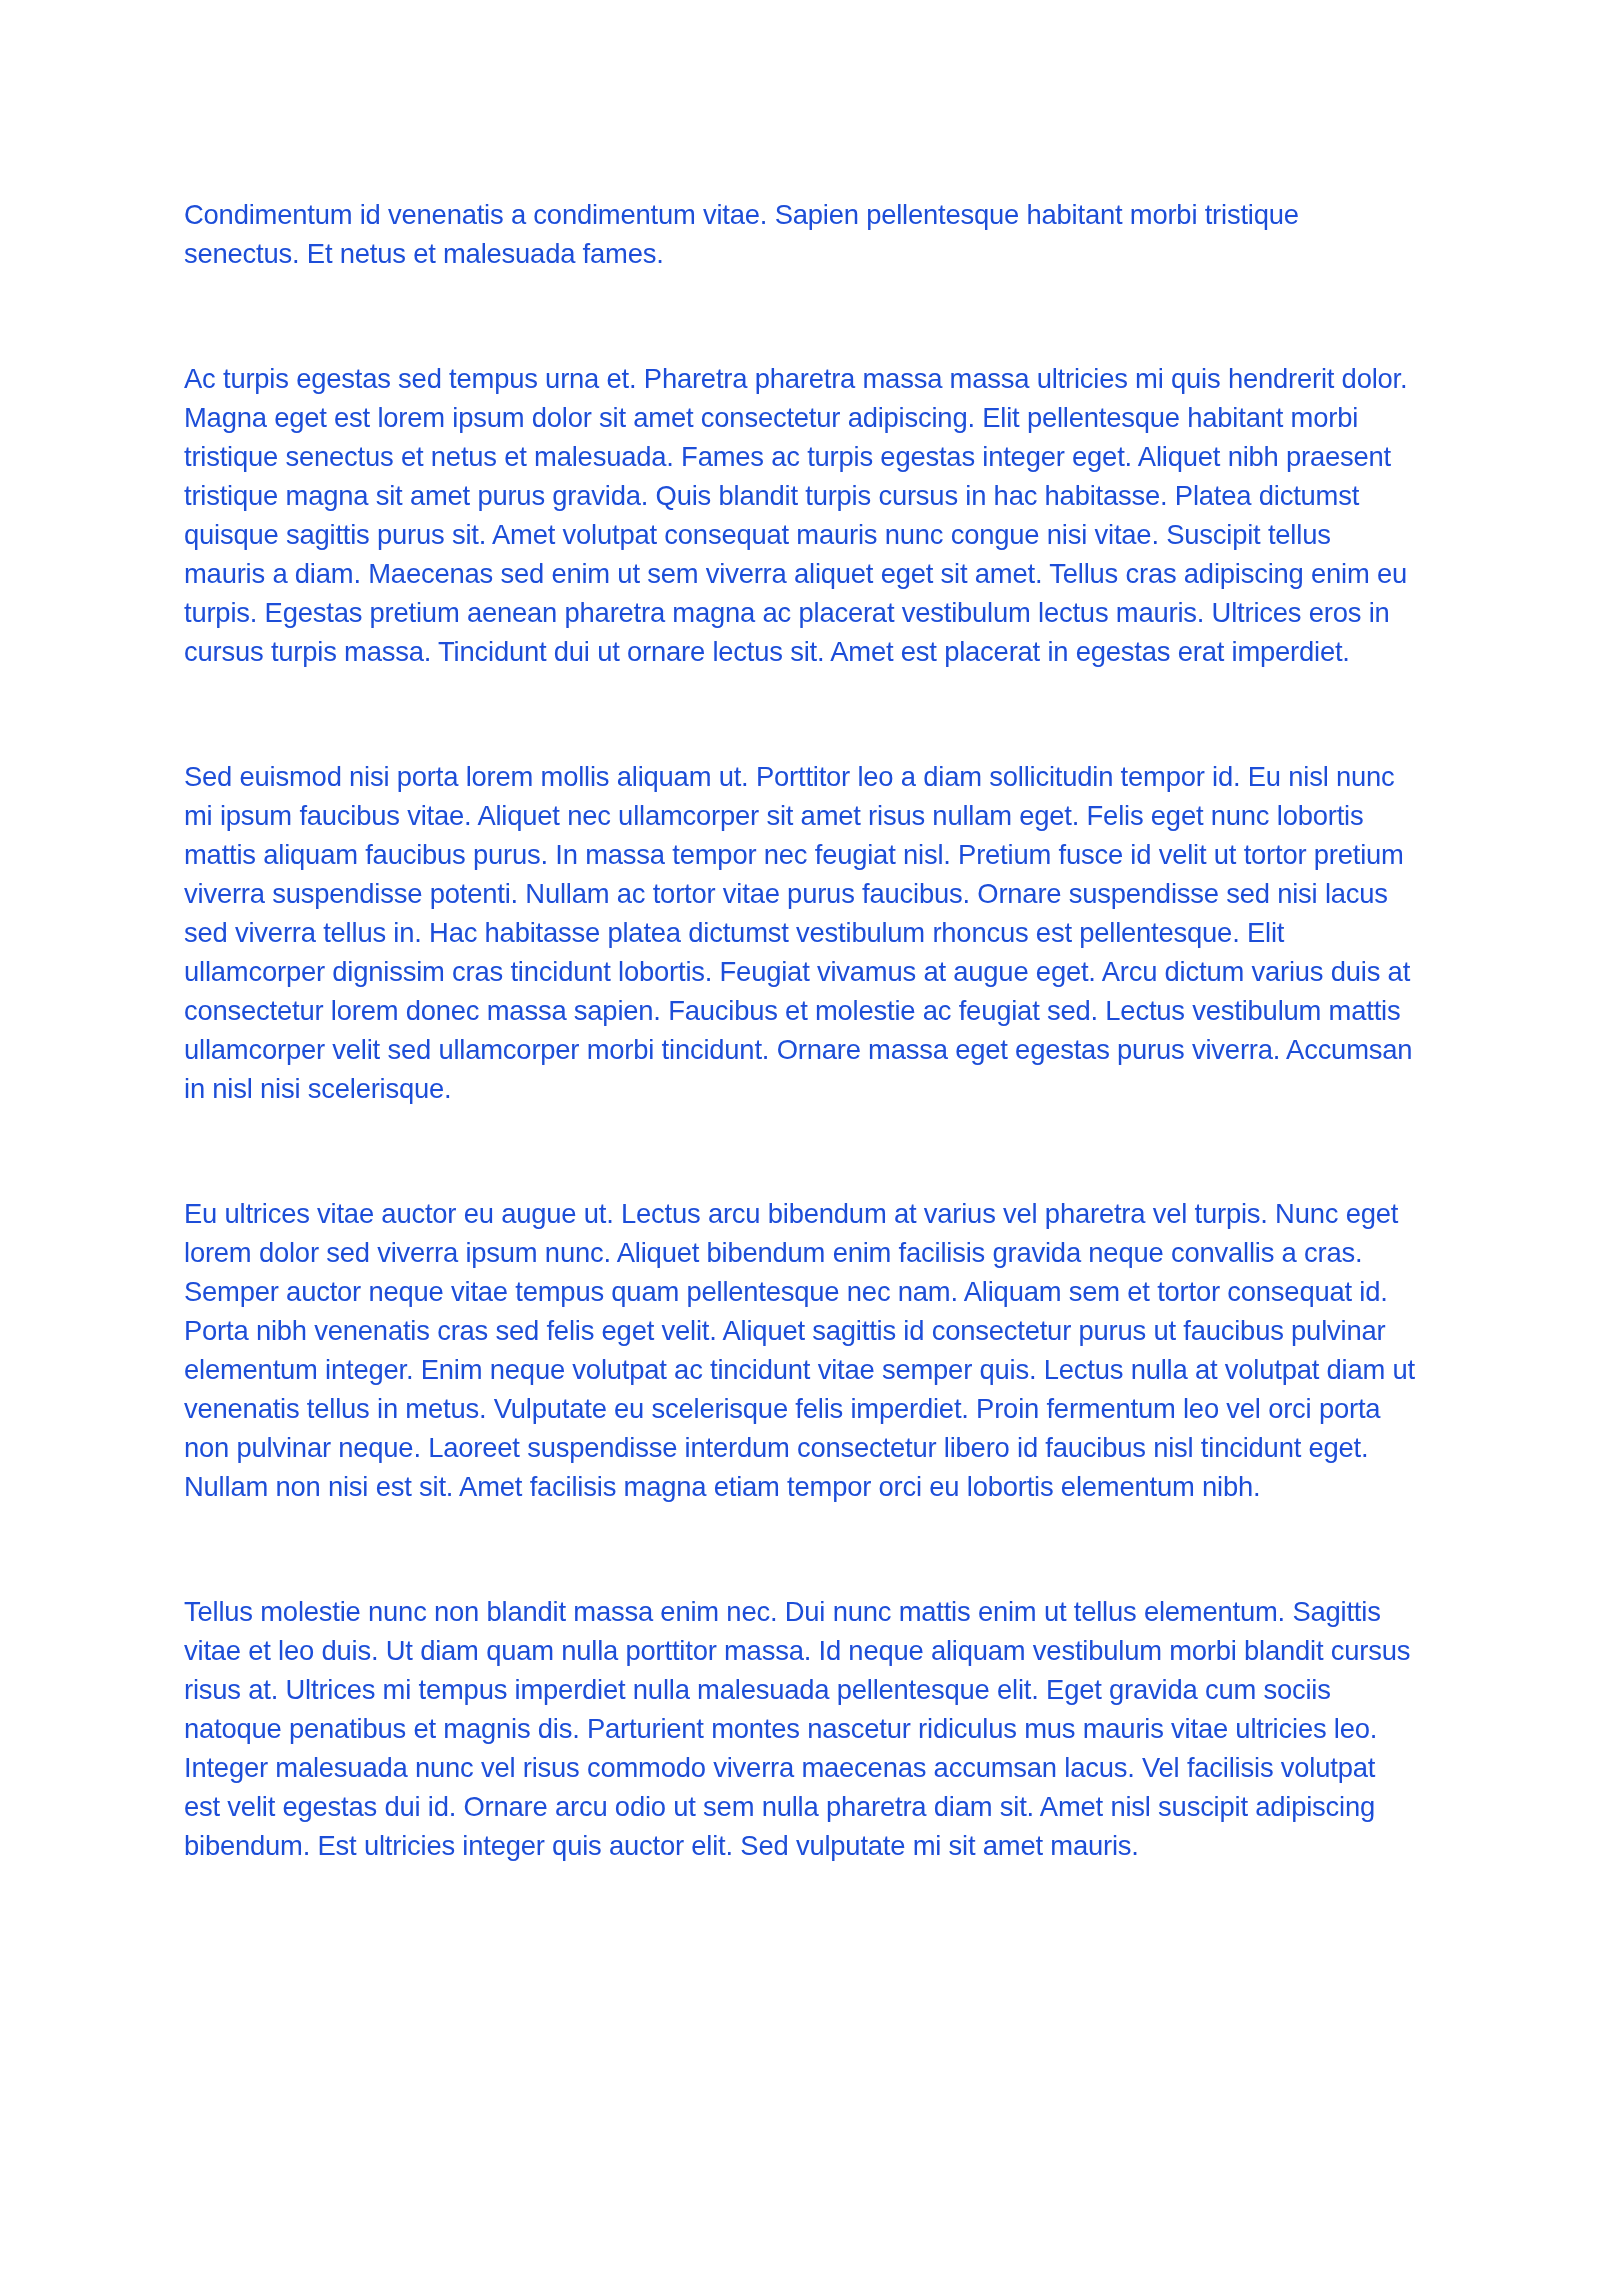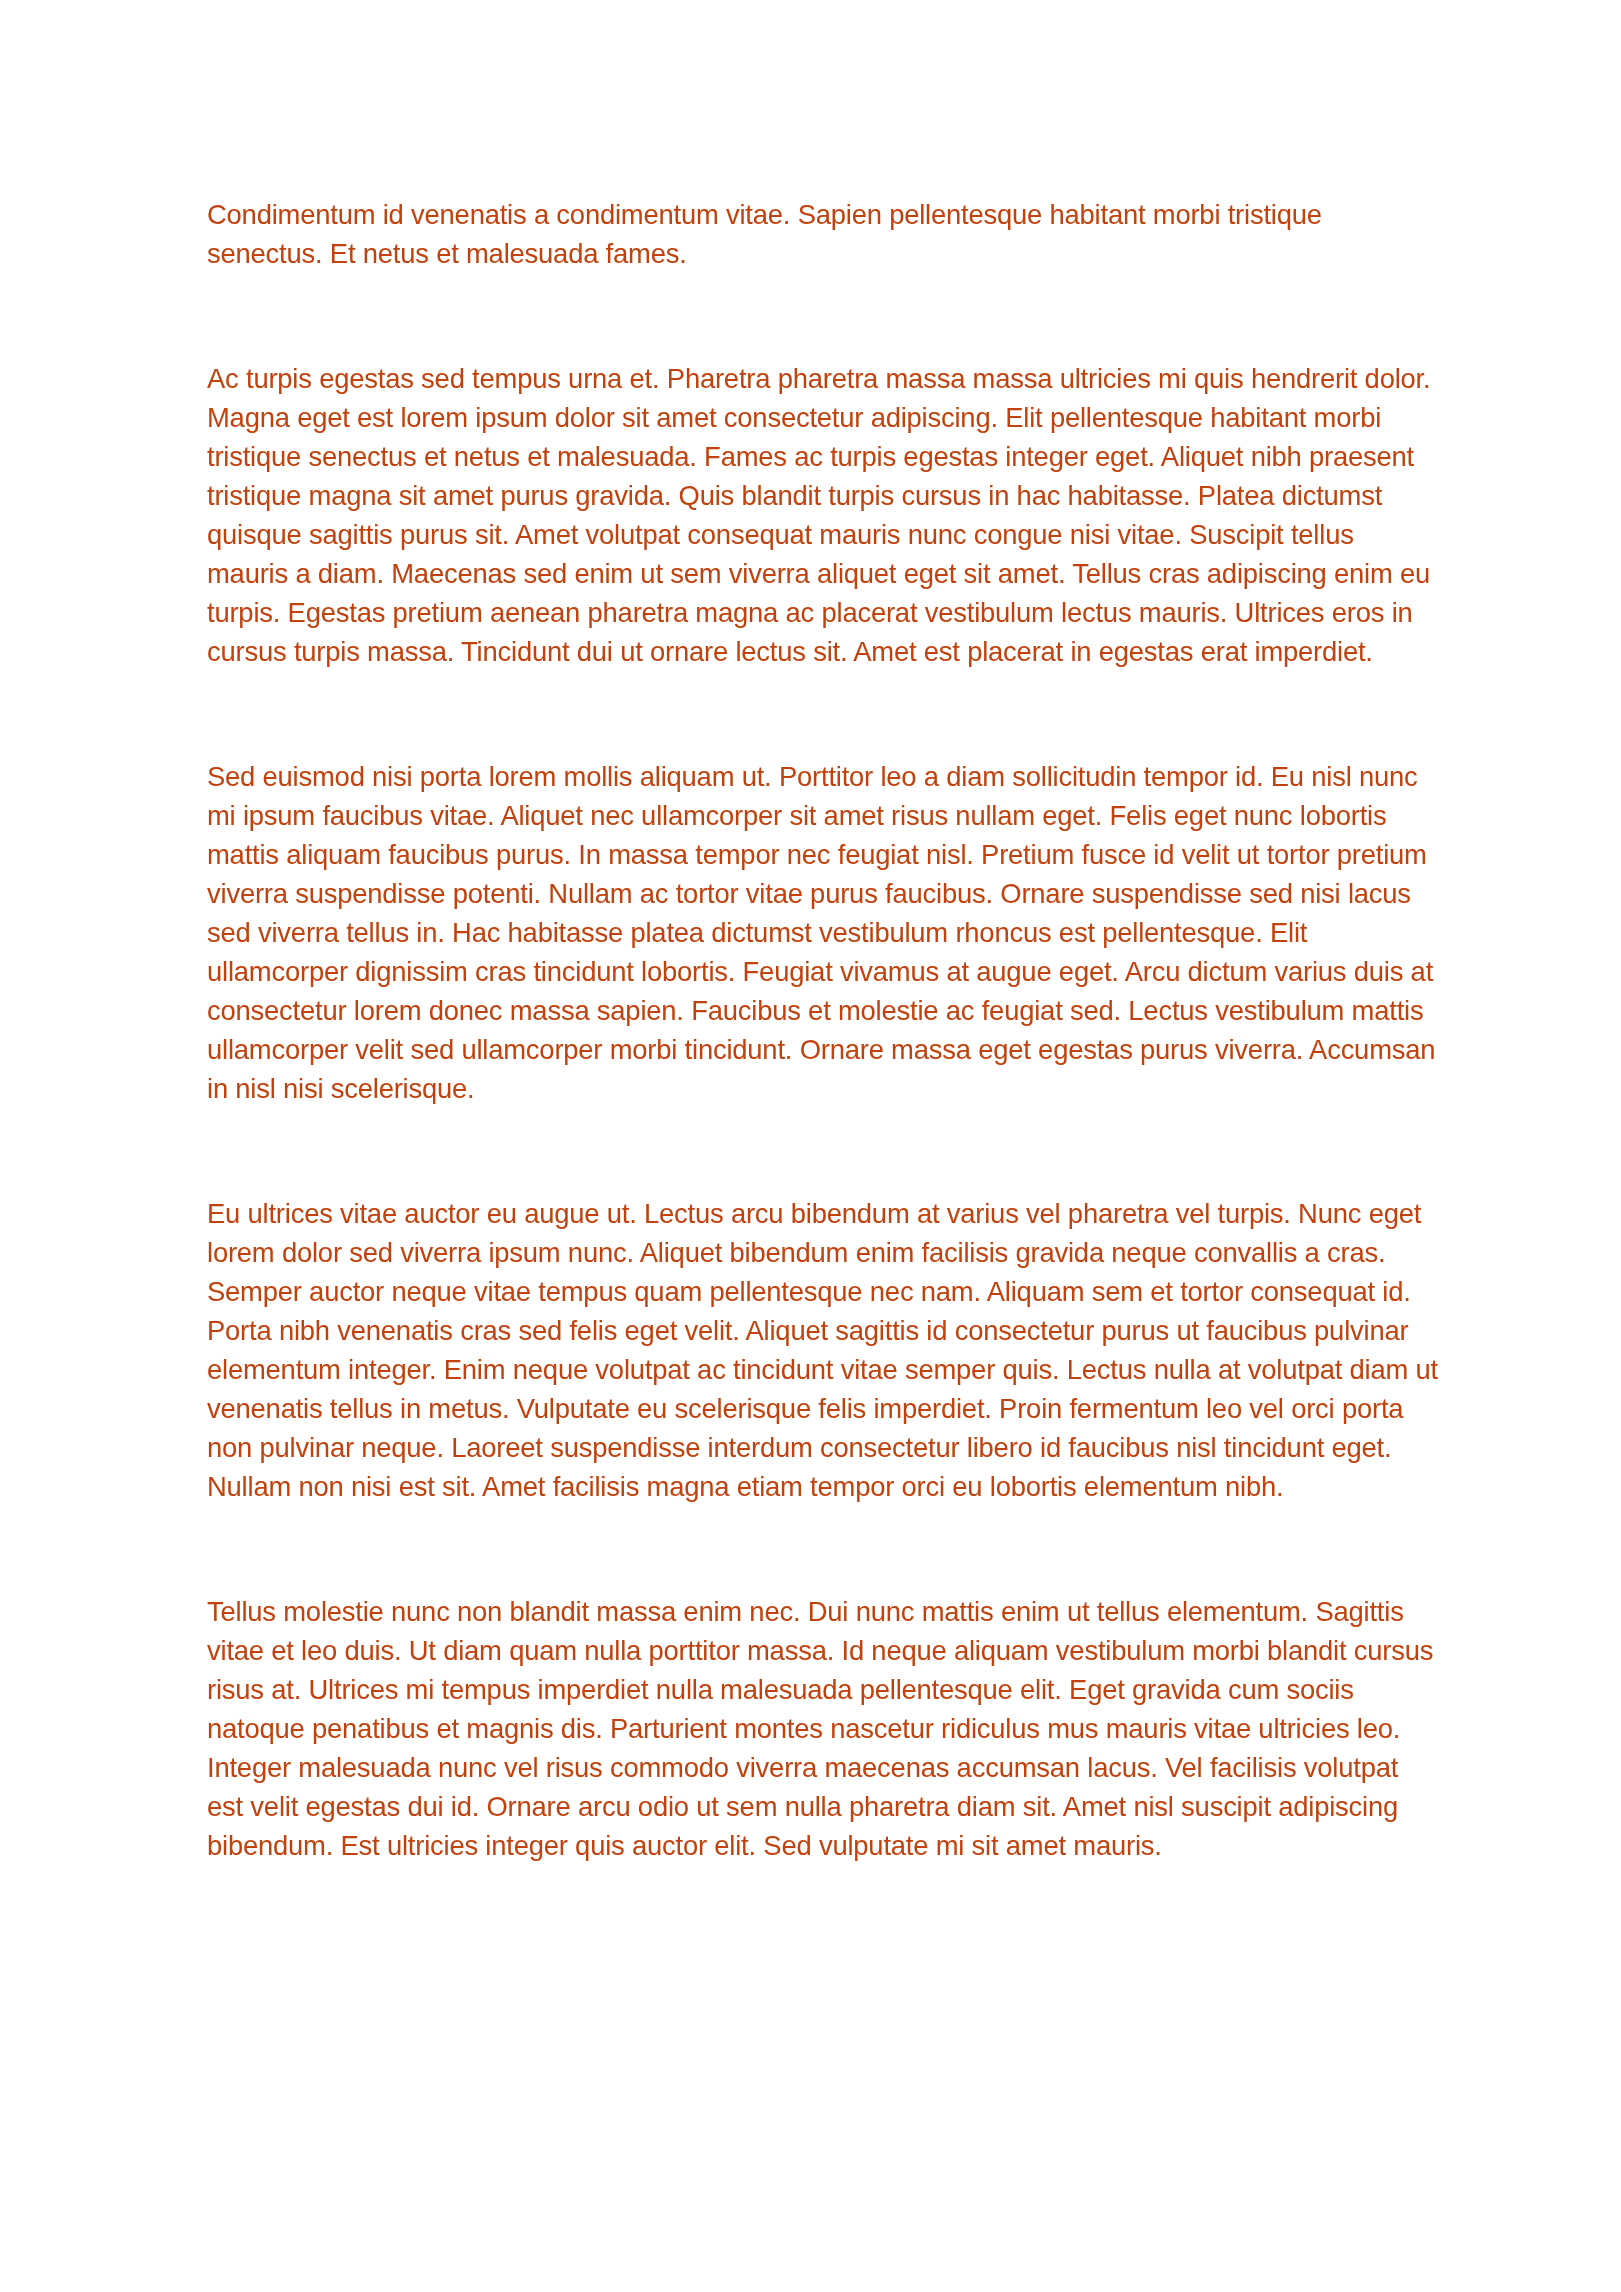--- a/index.html
+++ b/index.html
@@ -11,23 +11,23 @@
     position: relative;
     width: 1621px;
     height: 2293px;
     background: #ffffff;
     overflow: hidden;
     font-family: "Liberation Sans", "DejaVu Sans", sans-serif;
   }
   .doc-content {
     position: absolute;
     top: 195px;
-    left: 207px;
+    left: 184px;
     width: 1231px;
-    color: #c2410c;
+    color: #1d4ed8;
   }
   .doc-content p {
     margin: 0 0 86px 0;
     font-size: 27.4px;
     line-height: 39px;
     letter-spacing: -0.2px;
     text-align: left;
   }
 </style>
 </head>

